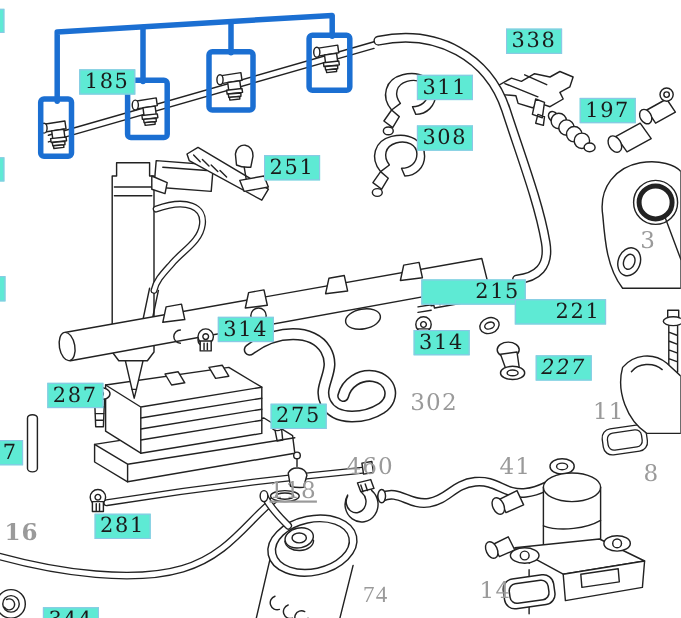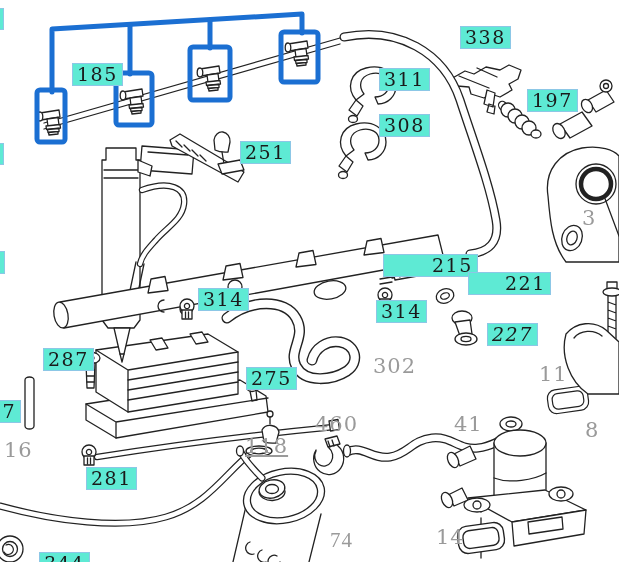--- a/index.html
+++ b/index.html
@@ -294,19 +294,19 @@
       <div class="plabel boxed cut-left" style="left: -16px; top: 400px;">67</div>
       <div class="plabel boxed cut-left" style="left: -31px; top: 251px;">5</div>
       <div class="plabel boxed" style="left: 39px; top: 552px;">344</div>
       <div class="plabel boxed cut-left" style="left: -32px; top: 8px;"></div>
       <div class="plabel boxed cut-left" style="left: -32px; top: 143px;"></div>
       <div class="plabel muted" style="left: 578px; top: 208px;">3</div>
       <div class="plabel muted" style="left: 369px; top: 356px;">302</div>
       <div class="plabel muted" style="left: 311px; top: 414px;">460</div>
       <div class="plabel muted" style="left: 241px; top: 436px; text-decoration: underline;">118</div>
       <div class="plabel muted" style="left: 326px; top: 530px; font-family: Liberation Serif, serif;">74</div>
-      <div class="plabel muted" style="left: 0px; top: 440px;">16</div>
+      <div class="plabel muted" style="left: 0px; top: 473px; font-weight: bold;">16</div>
       <div class="plabel muted" style="left: 450px; top: 414px;">41</div>
       <div class="plabel muted" style="left: 581px; top: 420px;">8</div>
       <div class="plabel muted" style="left: 535px; top: 364px;">11</div>
       <div class="plabel muted" style="left: 432px; top: 527px;">14</div>
     </div>
 </div>
 
 </body></html>

